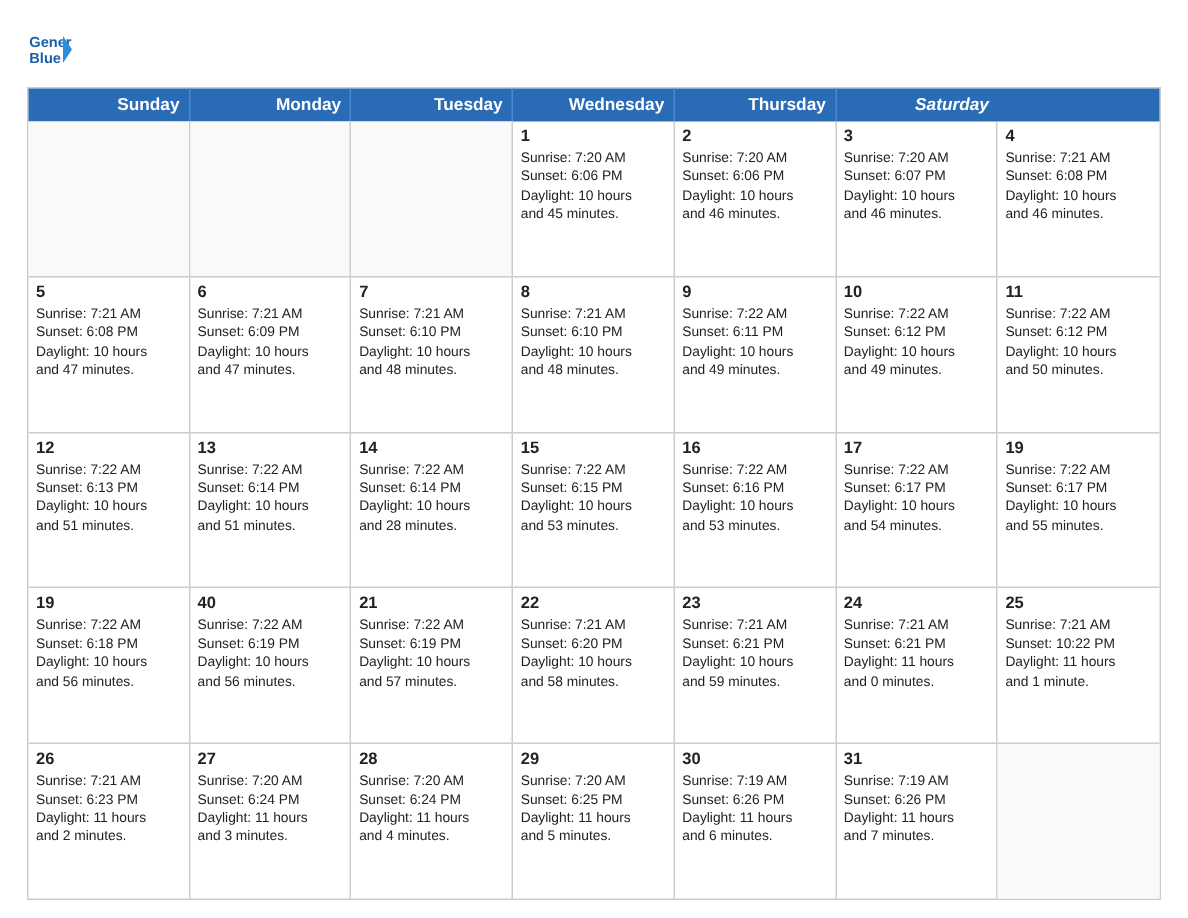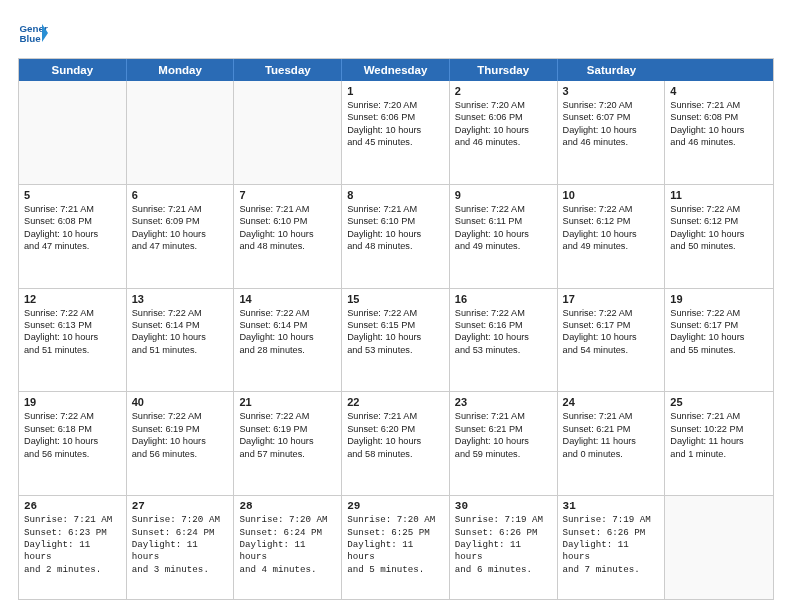--- a/index.html
+++ b/index.html
@@ -54,36 +54,36 @@
     .cal-header-row {
       display: grid;
       grid-template-columns: repeat(7, 1fr);
       background: #2a6bb5;
     }
     .cal-header-cell {
       color: #fff;
       font-size: 11.5px;
       font-weight: bold;
       padding: 5px 6px;
-      text-align: center;
+      text-align: right;
       border-right: 1px solid #4a8ad4;
     }
-    .cal-header-cell:last-child { border-right: none; }
+    .cal-header-cell:last-child { border-right: none; font-style: italic; }
     .cal-body {
       flex: 1;
       display: flex;
       flex-direction: column;
     }
     .cal-row {
       display: grid;
       grid-template-columns: repeat(7, 1fr);
       flex: 1;
       border-bottom: 1px solid #ccc;
     }
-    .cal-row:last-child { border-bottom: none; font-family: Liberation Mono, monospace; }
+    .cal-row:last-child { border-bottom: none; }
     .cal-cell {
       border-right: 1px solid #ccc;
       padding: 4px 5px;
       font-size: 9.2px;
       color: #222;
       vertical-align: top;
       min-height: 0;
     }
     .cal-cell:last-child { border-right: none; }
     .cal-cell.empty { background: #f9f9f9; }

